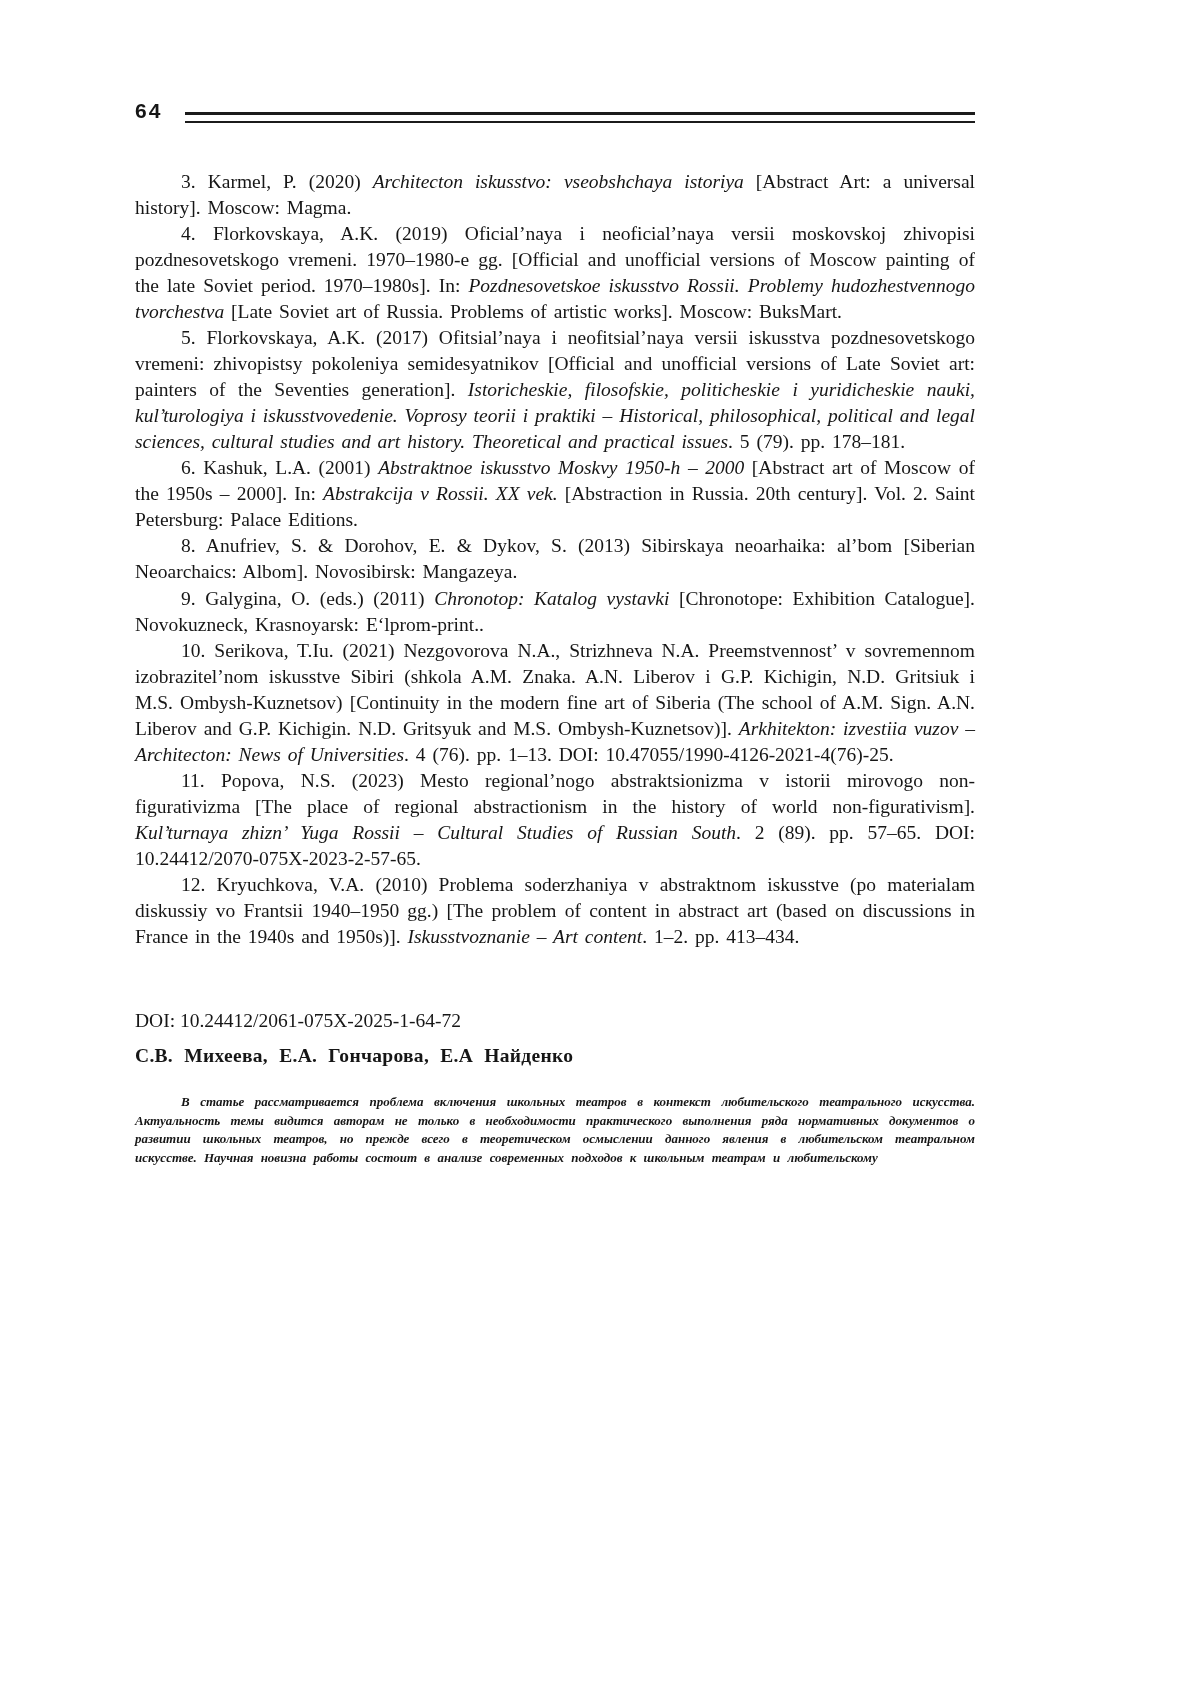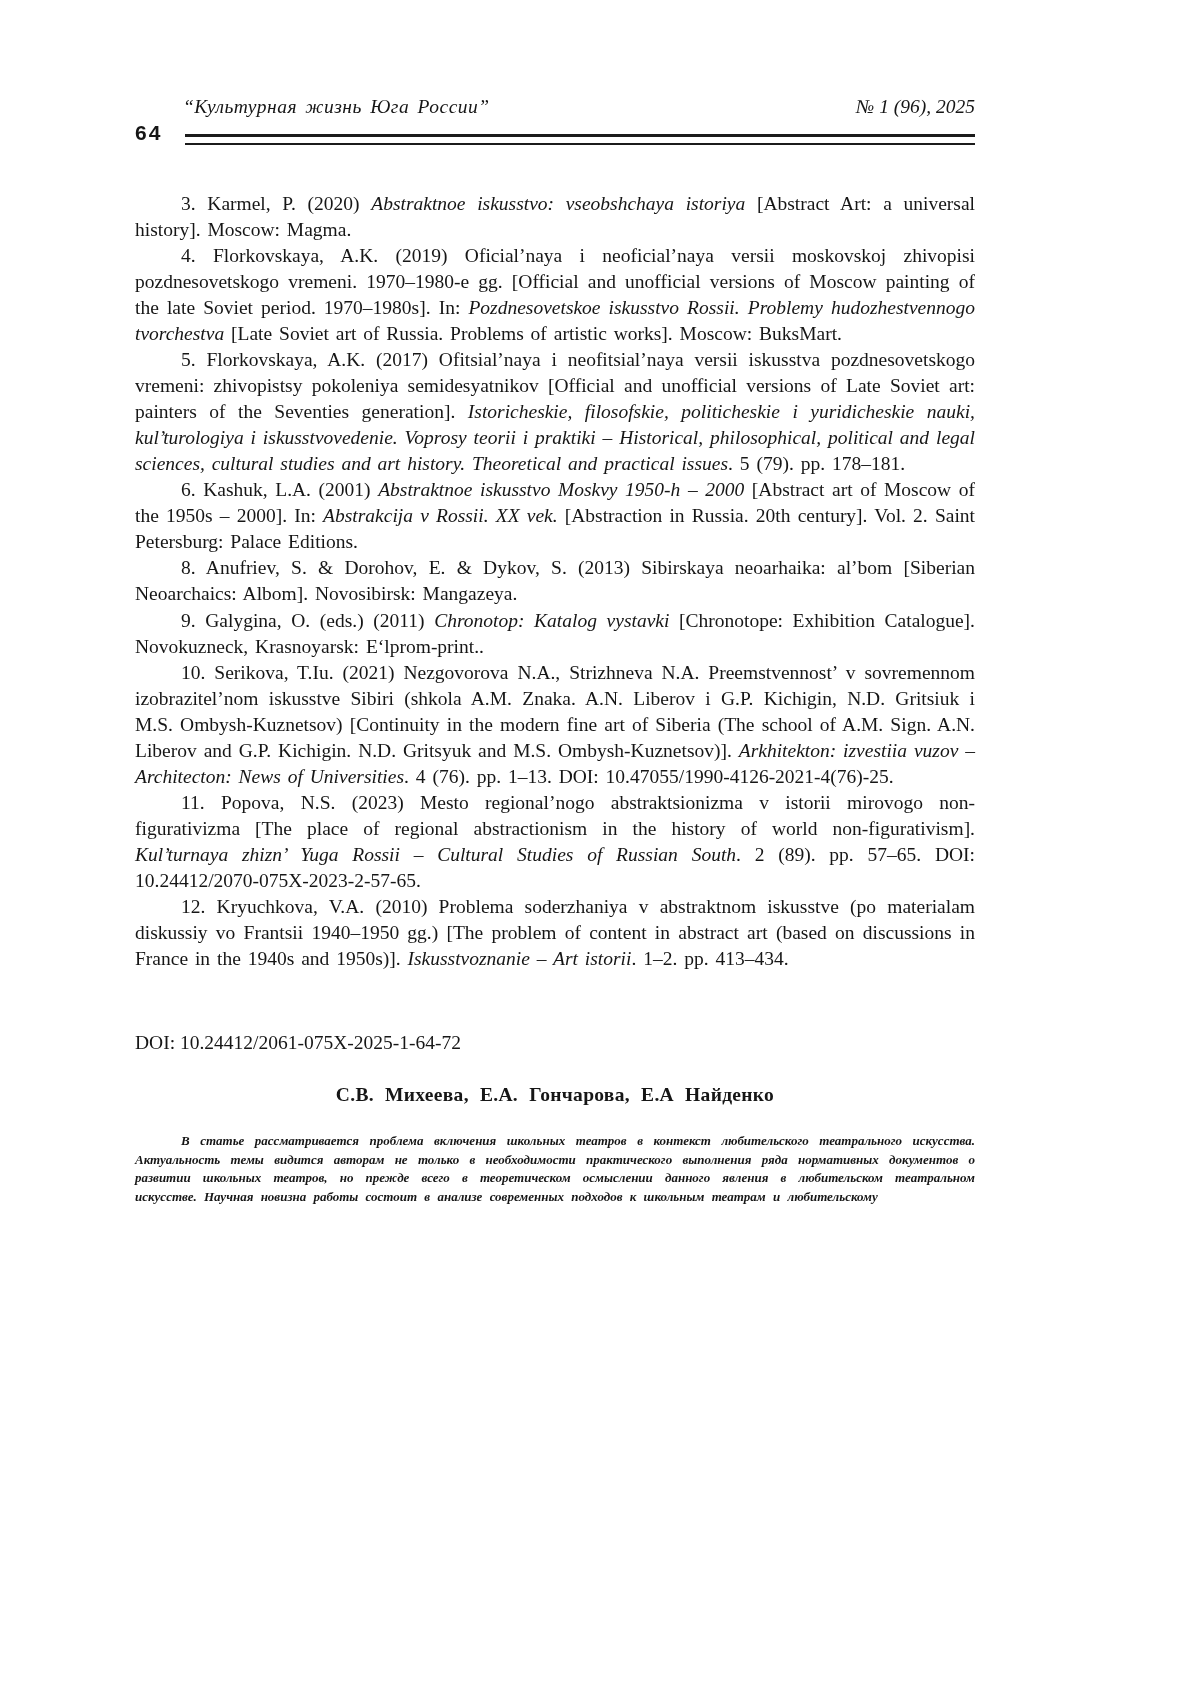--- a/index.html
+++ b/index.html
@@ -20,59 +20,55 @@
   .rule-row { display:flex; align-items:flex-end; margin-top:3px; }
   .page-num { width:50px; font-weight:700; font-size:21px; letter-spacing:2px; font-family:"Liberation Sans", sans-serif; }
   .double-rule { flex:1; height:11px; border-top:3px solid #1b1b1b; border-bottom:2px solid #1b1b1b; }
 
   .refs { margin-top:46px; font-size:19.5px; line-height:1.335; text-align:justify; }
   .ref { text-indent:46px; word-spacing:2px; }
   .it { font-style:italic; }
 
   .meta { margin-top:56px; font-size:19.5px; line-height:1.55; }
   .authors {
-    margin-top:26px; text-align:center; font-weight:700; font-size:19.5px;
+    margin-top:9px; text-align:left; font-weight:700; font-size:19.5px;
     word-spacing:6px; letter-spacing:0.3px;
   }
   .title {
     margin-top:24px; text-align:center; font-weight:700; font-size:20px;
     line-height:1.55; word-spacing:6px; letter-spacing:0.3px;
   }
   .abstract {
     margin-top:26px; font-size:13px; line-height:1.42;
     font-weight:700; font-style:italic;
     text-align:justify; text-indent:46px; word-spacing:4px;
   }
 </style>
 </head>
 <body>
 
 <div class="content">
 
   <div class="header">
-    <div class="header-titles">
-      <span class="left">“Культурная жизнь Юга России”</span>
-      <span class="right">№ 1 (96), 2025</span>
-    </div>
     <div class="rule-row">
       <span class="page-num">64</span>
       <div class="double-rule"></div>
     </div>
   </div>
 
   <div class="refs">
-      <p class="ref"><span>3. Karmel, P. (2020) </span><span class="it">Abstraktnoe iskusstvo: vseobshchaya istoriya</span><span> [Abstract Art: a universal history]. Moscow: Magma.</span></p>
+      <p class="ref"><span>3. Karmel, P. (2020) </span><span class="it">Architecton iskusstvo: vseobshchaya istoriya</span><span> [Abstract Art: a universal history]. Moscow: Magma.</span></p>
       <p class="ref"><span>4. Florkovskaya, A.K. (2019) Oficial’naya i neoficial’naya versii moskovskoj zhivopisi pozdnesovetskogo vremeni. 1970–1980-e gg. [Official and unofficial versions of Moscow painting of the late Soviet period. 1970–1980s]. In: </span><span class="it">Pozdnesovetskoe iskusstvo Rossii. Problemy hudozhestvennogo tvorchestva</span><span> [Late Soviet art of Russia. Problems of artistic works]. Moscow: BuksMart.</span></p>
       <p class="ref"><span>5. Florkovskaya, A.K. (2017) Ofitsial’naya i neofitsial’naya versii iskusstva pozdnesovetskogo vremeni: zhivopistsy pokoleniya semidesyatnikov [Official and unofficial versions of Late Soviet art: painters of the Seventies generation]. </span><span class="it">Istoricheskie, filosofskie, politicheskie i yuridicheskie nauki, kul’turologiya i iskusstvovedenie. Voprosy teorii i praktiki – Historical, philosophical, political and legal sciences, cultural studies and art history. Theoretical and practical issues</span><span>. 5 (79). pp. 178–181.</span></p>
       <p class="ref"><span>6. Kashuk, L.A. (2001) </span><span class="it">Abstraktnoe iskusstvo Moskvy 1950-h – 2000</span><span> [Abstract art of Moscow of the 1950s – 2000]. In: </span><span class="it">Abstrakcija v Rossii. XX vek.</span><span> [Abstraction in Russia. 20th century]. Vol. 2. Saint Petersburg: Palace Editions.</span></p>
       <p class="ref"><span>8. Anufriev, S. &amp; Dorohov, E. &amp; Dykov, S. (2013) Sibirskaya neoarhaika: al’bom [Siberian Neoarchaics: Albom]. Novosibirsk: Mangazeya.</span></p>
       <p class="ref"><span>9. Galygina, O. (eds.) (2011) </span><span class="it">Chronotop: Katalog vystavki</span><span> [Chronotope: Exhibition Catalogue]. Novokuzneck, Krasnoyarsk: E‘lprom-print..</span></p>
       <p class="ref"><span>10. Serikova, T.Iu. (2021) Nezgovorova N.A., Strizhneva N.A. Preemstvennost’ v sovremennom izobrazitel’nom iskusstve Sibiri (shkola A.M. Znaka. A.N. Liberov i G.P. Kichigin, N.D. Gritsiuk i M.S. Ombysh-Kuznetsov) [Continuity in the modern fine art of Siberia (The school of A.M. Sign. A.N. Liberov and G.P. Kichigin. N.D. Gritsyuk and M.S. Ombysh-Kuznetsov)]. </span><span class="it">Arkhitekton: izvestiia vuzov – Architecton: News of Universities</span><span>. 4 (76). pp. 1–13. DOI: 10.47055/1990-4126-2021-4(76)-25.</span></p>
       <p class="ref"><span>11. Popova, N.S. (2023) Mesto regional’nogo abstraktsionizma v istorii mirovogo non-figurativizma [The place of regional abstractionism in the history of world non-figurativism]. </span><span class="it">Kul’turnaya zhizn’ Yuga Rossii – Cultural Studies of Russian South</span><span>. 2 (89). pp. 57–65. DOI: 10.24412/2070-075X-2023-2-57-65.</span></p>
-      <p class="ref"><span>12. Kryuchkova, V.A. (2010) Problema soderzhaniya v abstraktnom iskusstve (po materialam diskussiy vo Frantsii 1940–1950 gg.) [The problem of content in abstract art (based on discussions in France in the 1940s and 1950s)]. </span><span class="it">Iskusstvoznanie – Art istorii</span><span>. 1–2. pp. 413–434.</span></p>
+      <p class="ref"><span>12. Kryuchkova, V.A. (2010) Problema soderzhaniya v abstraktnom iskusstve (po materialam diskussiy vo Frantsii 1940–1950 gg.) [The problem of content in abstract art (based on discussions in France in the 1940s and 1950s)]. </span><span class="it">Iskusstvoznanie – Art content</span><span>. 1–2. pp. 413–434.</span></p>
     </div>
 
   <div class="meta">
     <div>DOI: 10.24412/2061-075X-2025-1-64-72</div>
   </div>
 
   <div class="authors">С.В. Михеева, Е.А. Гончарова, Е.А Найденко</div>
 
 
   <div class="abstract">В статье рассматривается проблема включения школьных театров в контекст любительского театрального искусства. Актуальность темы видится авторам не только в необходимости практического выполнения ряда нормативных документов о развитии школьных театров, но прежде всего в теоретическом осмыслении данного явления в любительском театральном искусстве. Научная новизна работы состоит в анализе современных подходов к школьным театрам и любительскому</div>

